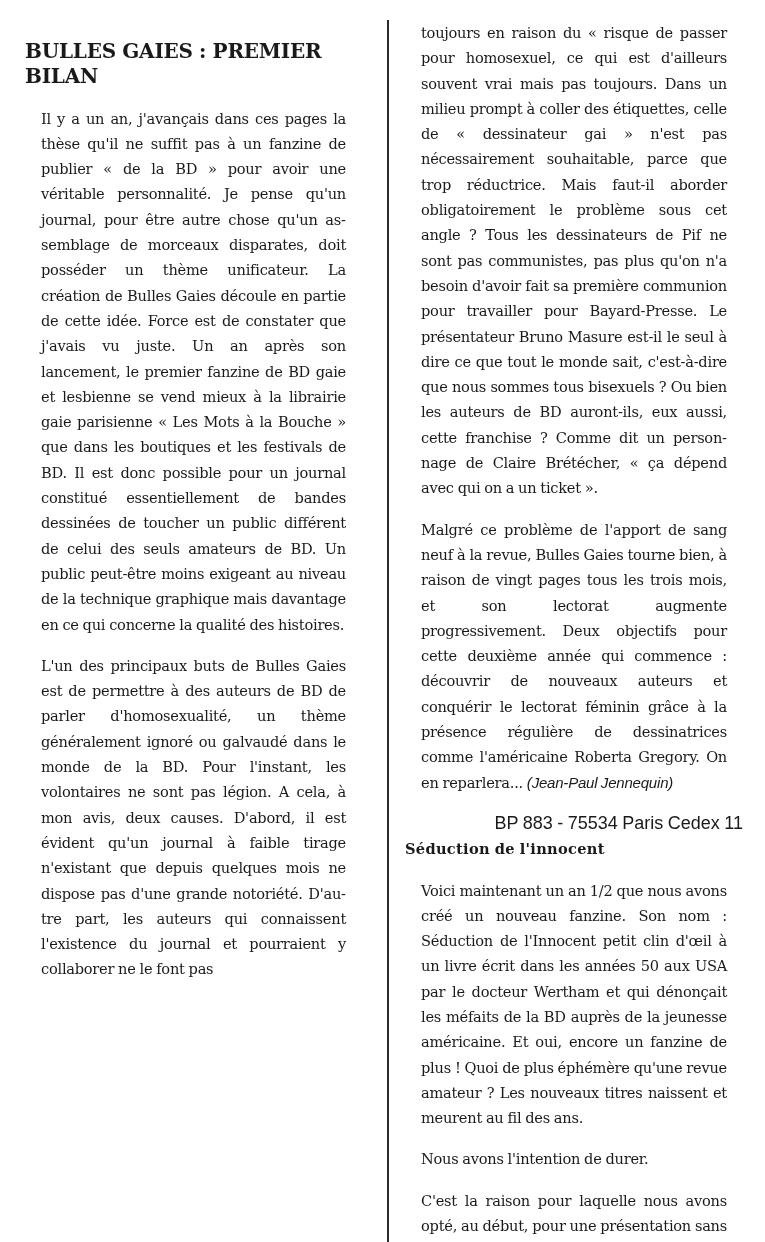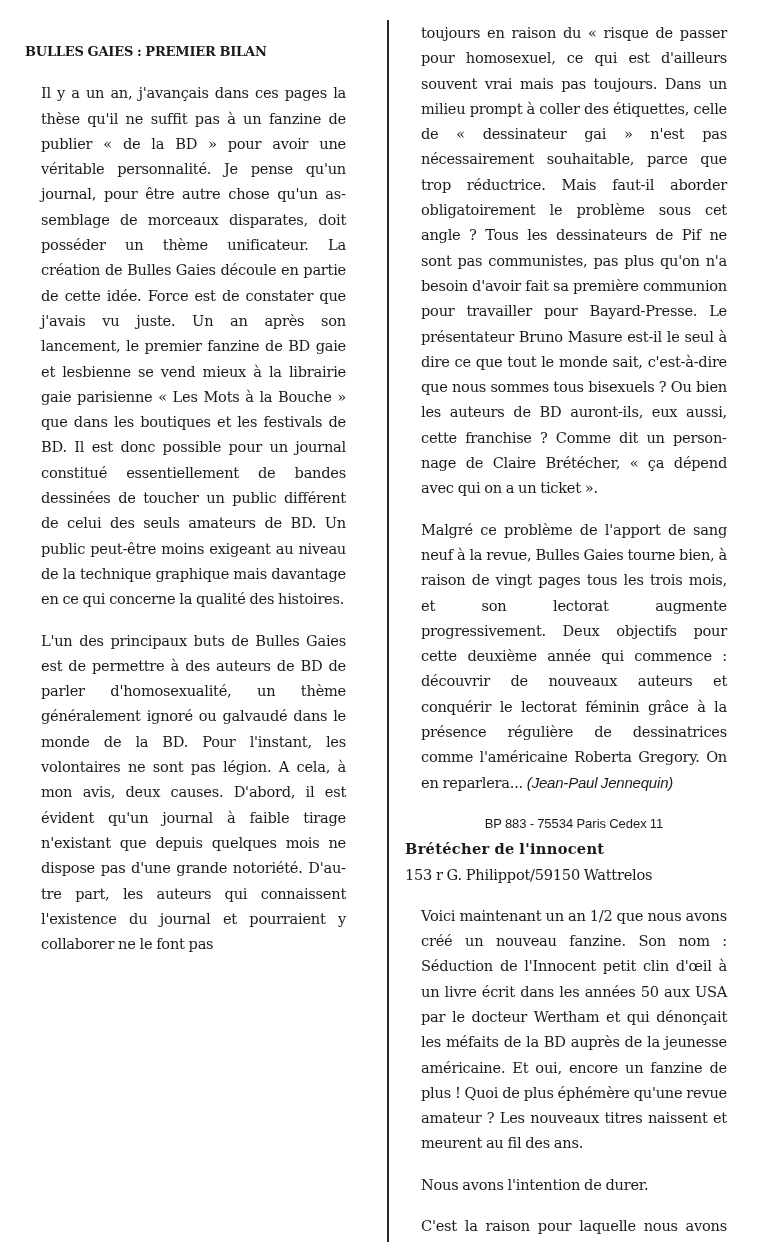--- a/index.html
+++ b/index.html
@@ -42,21 +42,21 @@
     .divider {
       position: absolute;
       left: 387px;
       top: 20px;
       width: 2px;
       height: 1222px;
       background: #2a2a2a;
     }
     .headline {
       font-weight: bold;
-      font-size: 13px;
+      font-size: 20px;
       letter-spacing: -0.2px;
       display: block;
       text-align: left;
     }
     .para {
       margin: 16px;
       padding: 0;
     }
     .para + .para {
       margin-top: 0;
@@ -66,23 +66,23 @@
       display: block;
     }
     .signature {
       font-style: italic;
       font-family: "Liberation Sans", "DejaVu Sans", sans-serif;
       font-size: 15px;
       letter-spacing: -0.2px;
     }
     .address-sans {
       font-family: "Liberation Sans", "DejaVu Sans", sans-serif;
-      font-size: 13px;
+      font-size: 18px;
       letter-spacing: 0px;
-      text-align: center;
+      text-align: right;
     }
     .subhead {
       font-weight: bold;
       text-align: left;
       letter-spacing: 0.3px;
     }
     .plain-left {
       text-align: left;
     }
   </style>
@@ -97,20 +97,19 @@
     <p class="para">L'un des principaux buts de Bulles Gaies est de permettre à des auteurs de BD de parler d'homo­sexualité, un thème généralement ignoré ou gal­vaudé dans le monde de la BD. Pour l'instant, les volontaires ne sont pas légion. A cela, à mon avis, deux causes. D'abord, il est évident qu'un journal à faible tirage n'existant que depuis quelques mois ne dispose pas d'une grande notoriété. D'au­tre part, les auteurs qui connaissent l'existence du journal et pourraient y collaborer ne le font pas</p>
   </div>
 
   <div class="divider"></div>
 
   <div class="col col-right">
     <p class="para">toujours en raison du « risque de passer pour ho­mosexuel, ce qui est d'ailleurs souvent vrai mais pas toujours. Dans un milieu prompt à coller des étiquettes, celle de « dessinateur gai » n'est pas nécessairement souhaitable, parce que trop ré­ductrice. Mais faut-il aborder obligatoirement le problème sous cet angle ? Tous les dessinateurs de Pif ne sont pas communistes, pas plus qu'on n'a besoin d'avoir fait sa première communion pour travailler pour Bayard-Presse. Le présenta­teur Bruno Masure est-il le seul à dire ce que tout le monde sait, c'est-à-dire que nous sommes tous bisexuels ? Ou bien les auteurs de BD auront-ils, eux aussi, cette franchise ? Comme dit un person­nage de Claire Brétécher, « ça dépend avec qui on a un ticket ».</p>
     <p class="para"><span>Malgré ce problème de l'apport de sang neuf à la revue, Bulles Gaies tourne bien, à raison de vingt pages tous les trois mois, et son lectorat aug­mente progressivement. Deux objectifs pour cette deuxième année qui commence : découvrir de nouveaux auteurs et conquérir le lectorat féminin grâce à la présence régulière de dessinatrices comme l'américaine Roberta Gregory. On en reparlera... </span><span class="signature">(Jean-Paul Jennequin)</span></p>
     <span class="line-left address-sans">BP 883 - 75534 Paris Cedex 11</span>
 
-    <span class="line-left subhead">Brétécher de l'innocent</span>
-    <span class="line-left plain-left">153 r G. Philippot/59150 Wattrelos</span>
+    <span class="line-left subhead">Séduction de l'innocent</span>
     <p class="para">Voici maintenant un an 1/2 que nous avons créé un nouveau fanzine. Son nom : Séduction de l'In­nocent petit clin d'œil à un livre écrit dans les années 50 aux USA par le docteur Wertham et qui dénonçait les méfaits de la BD auprès de la jeunesse américaine. Et oui, encore un fanzine de plus ! Quoi de plus éphémère qu'une revue ama­teur ? Les nouveaux titres naissent et meurent au fil des ans.</p>
     <p class="para plain-left">Nous avons l'intention de durer.</p>
     <p class="para">C'est la raison pour laquelle nous avons opté, au début, pour une présentation sans sophistication (photocopie n &amp; b), nous n'avions pas du tout envie de sortir un ou deux numéros avant de tirer notre révérence faute de pouvoir tenir le coup fi­nancièrement. Pour tout vous dire, le peu de moyens dont nous disposions à beaucoup jouer dans le choix de cette politique. Nous en sommes maintenant à notre septième numéro : n° 0, 1, 2, 3, 4 + 3 numéros spéciaux, ce qui n'est pas mal en 1 an 1/2, avouez-le. Nous essayons d'améliorer le contenu et la présentation de SDI à chaque numé­ro. Nous avons la chance de voir le nombre de nos abonnés augmenter régulièrement. Notre équipe s'agrandit elle aussi et c'est une de nos grandes satisfactions.</p>
   </div>
 
 </div>
 
 </body></html>

